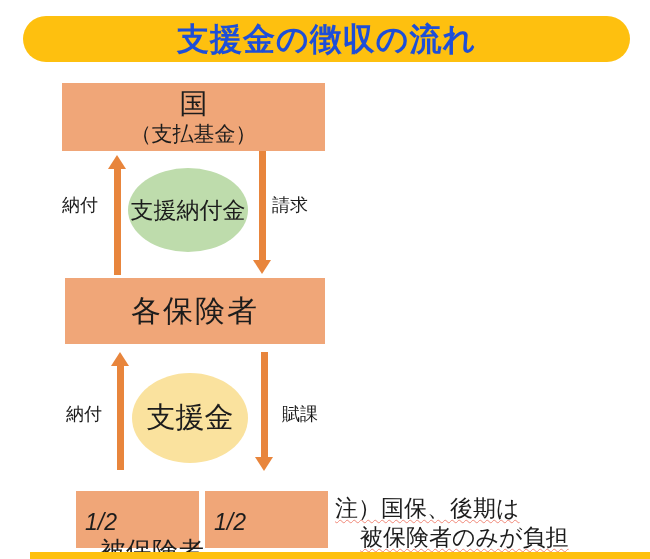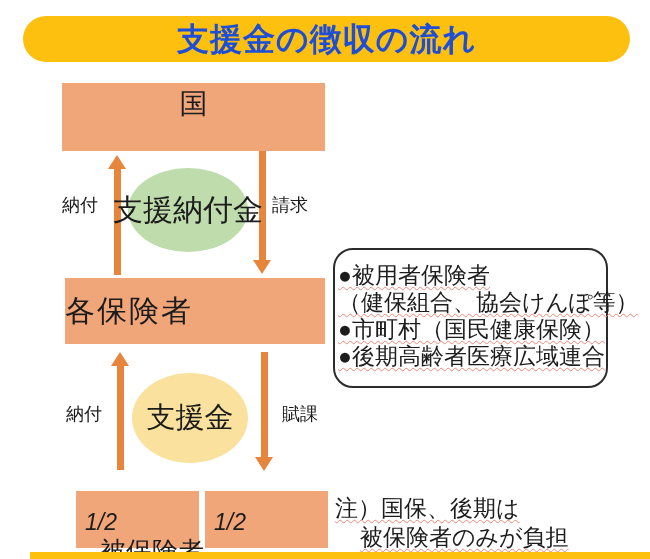--- a/index.html
+++ b/index.html
@@ -17,31 +17,31 @@
   .title-bar span{
     color:#1d4ed8;font-size:32px;font-weight:bold;letter-spacing:1px;
     line-height:1;white-space:nowrap;
   }
   
   .obox{position:absolute;background:#F0A678;}
   .box-top{left:62px;top:83px;width:263px;height:68px;text-align:center;}
   .box-top .l1{font-size:28px;line-height:1;margin-top:7px;}
   .box-top .l2{font-size:21px;line-height:1;margin-top:5px;}
   .box-mid{left:65px;top:278px;width:260px;height:66px;
-    display:flex;align-items:center;justify-content:flex-start;}
+    display:flex;align-items:center;justify-content:center;}
   .box-mid span{font-size:30px;letter-spacing:2px;}
   .box-small{width:123px;height:57px;top:491px;}
   .box-small .frac{font-size:23px;line-height:1;margin:20px 0 0 9px;font-style:italic;}
   .box-small .who{font-size:26px;line-height:1;margin:4px 0 0 24px;white-space:nowrap;}
   .box-small.b1{left:76px;}
   .box-small.b2{left:205px;}
   
   .ellipse{position:absolute;border-radius:50%;display:flex;align-items:center;justify-content:center;}
   .ell-green{left:128px;top:168px;width:120px;height:84px;background:#BEDCAC;}
-  .ell-green span{font-size:30px;white-space:nowrap;}
+  .ell-green span{font-size:23px;white-space:nowrap;}
   .ell-yellow{left:132px;top:373px;width:116px;height:90px;background:#FAE29E;}
   .ell-yellow span{font-size:29px;white-space:nowrap;}
   
   .shaft{position:absolute;width:7px;background:#E8853C;}
   .head{position:absolute;width:0;height:0;border-left:9px solid transparent;border-right:9px solid transparent;}
   .head.up{border-bottom:14px solid #E8853C;}
   .head.down{border-top:14px solid #E8853C;}
   .arrow-label{position:absolute;font-size:18px;line-height:1;white-space:nowrap;}
   
   .panel{
@@ -68,44 +68,39 @@
 <body>
 
 <div class="stage">
 
   <div class="title-bar">
     <span>支援金の徴収の流れ</span>
   </div>
 
   <div class="obox box-top">
     <div class="l1">国</div>
+    <div class="l2">（支払基金）</div>
   </div>
 
   <div class="head up" style="left:108px;top:155px;"></div>
   <div class="shaft" style="left:114px;top:167px;height:108px;"></div>
   <div class="shaft" style="left:259px;top:151px;height:110px;"></div>
   <div class="head down" style="left:253px;top:260px;"></div>
 
   <div class="arrow-label" style="left:62px;top:196px;">納付</div>
   <div class="arrow-label" style="left:272px;top:196px;">請求</div>
 
   <div class="ellipse ell-green">
     <span>支援納付金</span>
   </div>
 
   <div class="obox box-mid">
     <span>各保険者</span>
   </div>
 
-  <div class="panel">
-    <div class="line squiggle">●被用者保険者</div>
-    <div class="line squiggle">（健保組合、協会けんぽ等）</div>
-    <div class="line squiggle">●市町村（国民健康保険）</div>
-    <div class="line squiggle">●後期高齢者医療広域連合</div>
-  </div>
 
   <div class="head up" style="left:111px;top:352px;"></div>
   <div class="shaft" style="left:117px;top:364px;height:106px;"></div>
   <div class="shaft" style="left:261px;top:352px;height:107px;"></div>
   <div class="head down" style="left:255px;top:457px;"></div>
 
   <div class="arrow-label" style="left:66px;top:405px;">納付</div>
   <div class="arrow-label" style="left:282px;top:405px;">賦課</div>
 
   <div class="ellipse ell-yellow">

